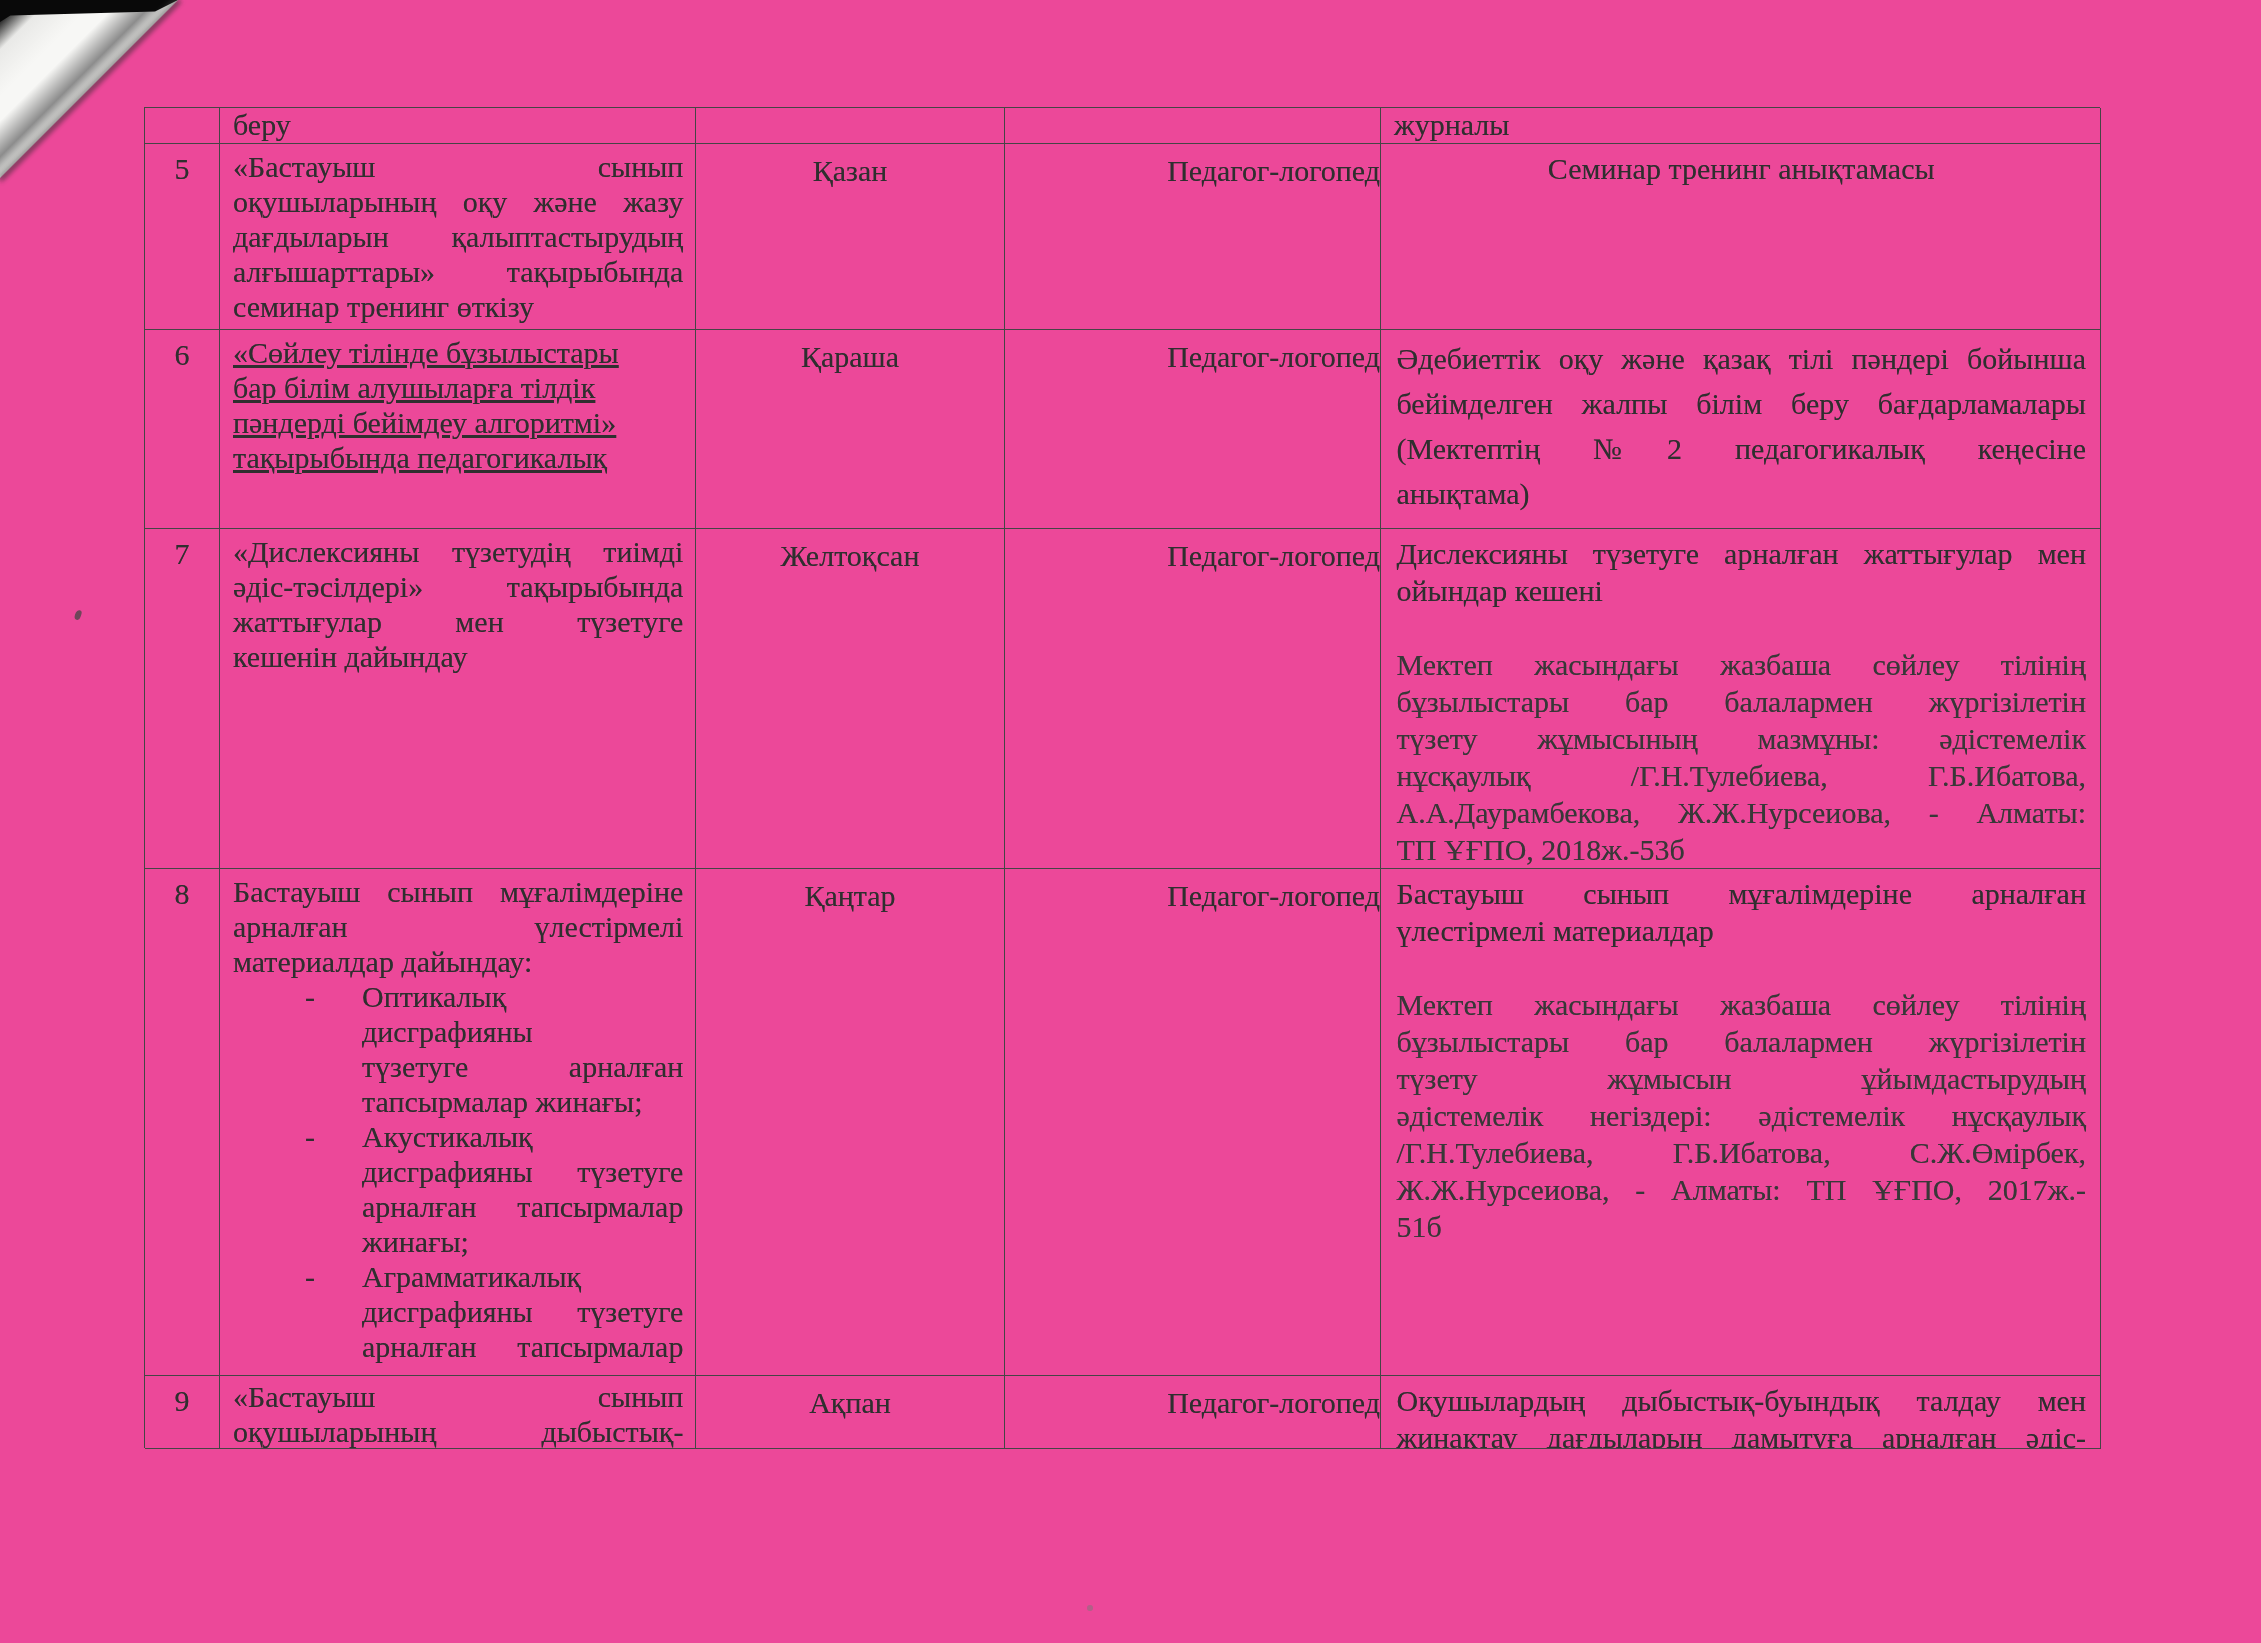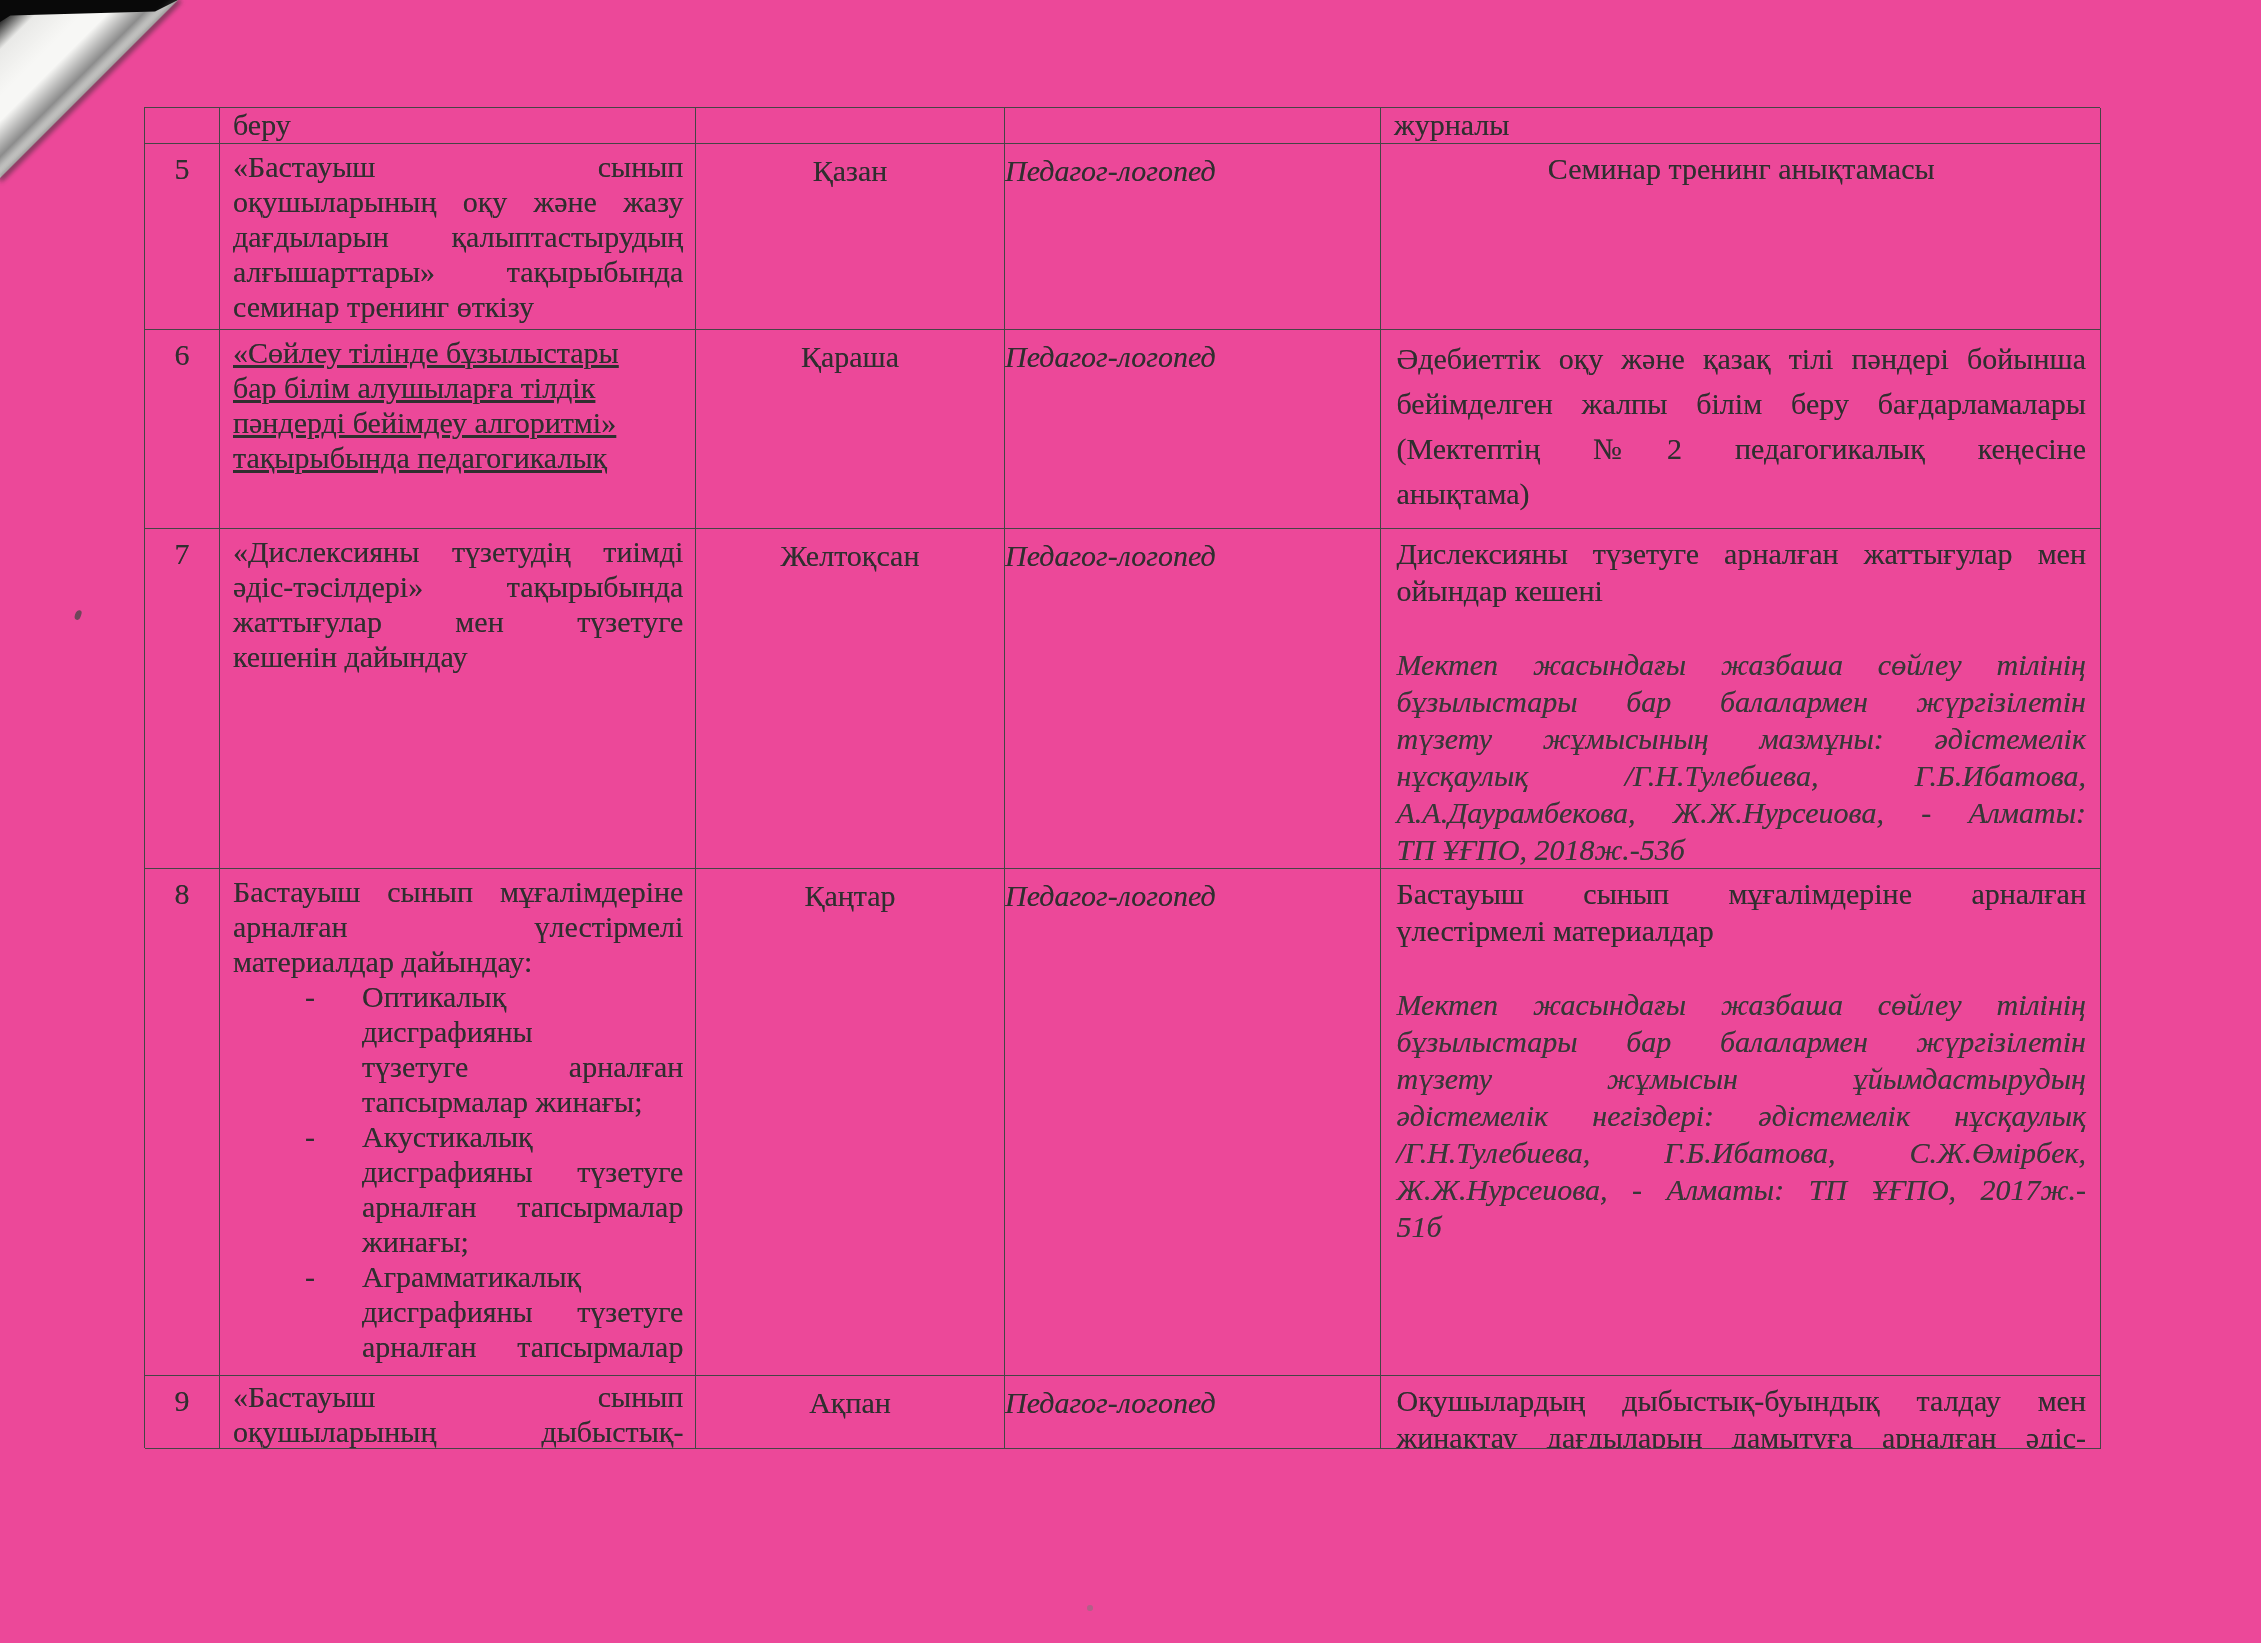--- a/index.html
+++ b/index.html
@@ -43,32 +43,32 @@
     text-shadow:0 0 0.6px rgba(45,45,45,0.55);
   }
   .cell{
     border-right:1.9px solid #454545;border-bottom:1.9px solid #454545;
     box-sizing:border-box;overflow:hidden;
   }
   .c-no{text-align:center;padding-top:7.7px;}
   .c-task{padding:5.2px 11.6px 3.9px 13px;line-height:35px;}
   .c-task-tight{padding-top:2.6px;}
   .c-month{text-align:center;padding-top:10.3px;}
-  .c-role{text-align:left;padding-top:10.3px;font-style:italic;}
+  .c-role{text-align:right;padding-top:10.3px;}
   .c-result{padding:6.4px 14px 5.2px 15.5px;line-height:37px;}
   .lh-wide{line-height:45px;}
   .c-carry{padding:0px 11.6px 0px 13px;line-height:34px;}
 
   .tline{display:block;text-align:justify;text-align-last:justify;}
   .tline-last{text-align-last:left;}
   .no-just .tline{text-align:left;text-align-last:left;text-decoration:underline;}
   .all-just .tline-last{text-align-last:justify;}
   .center-cell .tline{text-align:left;text-align-last:center;}
 
-  .citation{font-style:italic;margin-top:37px;color:#383838;}
+  .citation{margin-top:37px;color:#383838;}
   .bullets{padding-left:72px;margin-top:0;}
   .bullet{display:flex;}
   .b-dash{flex:0 0 57px;}
   .b-text{flex:1;min-width:0;}
 </style>
 </head>
 <body>
 
 <div class="page">
 

